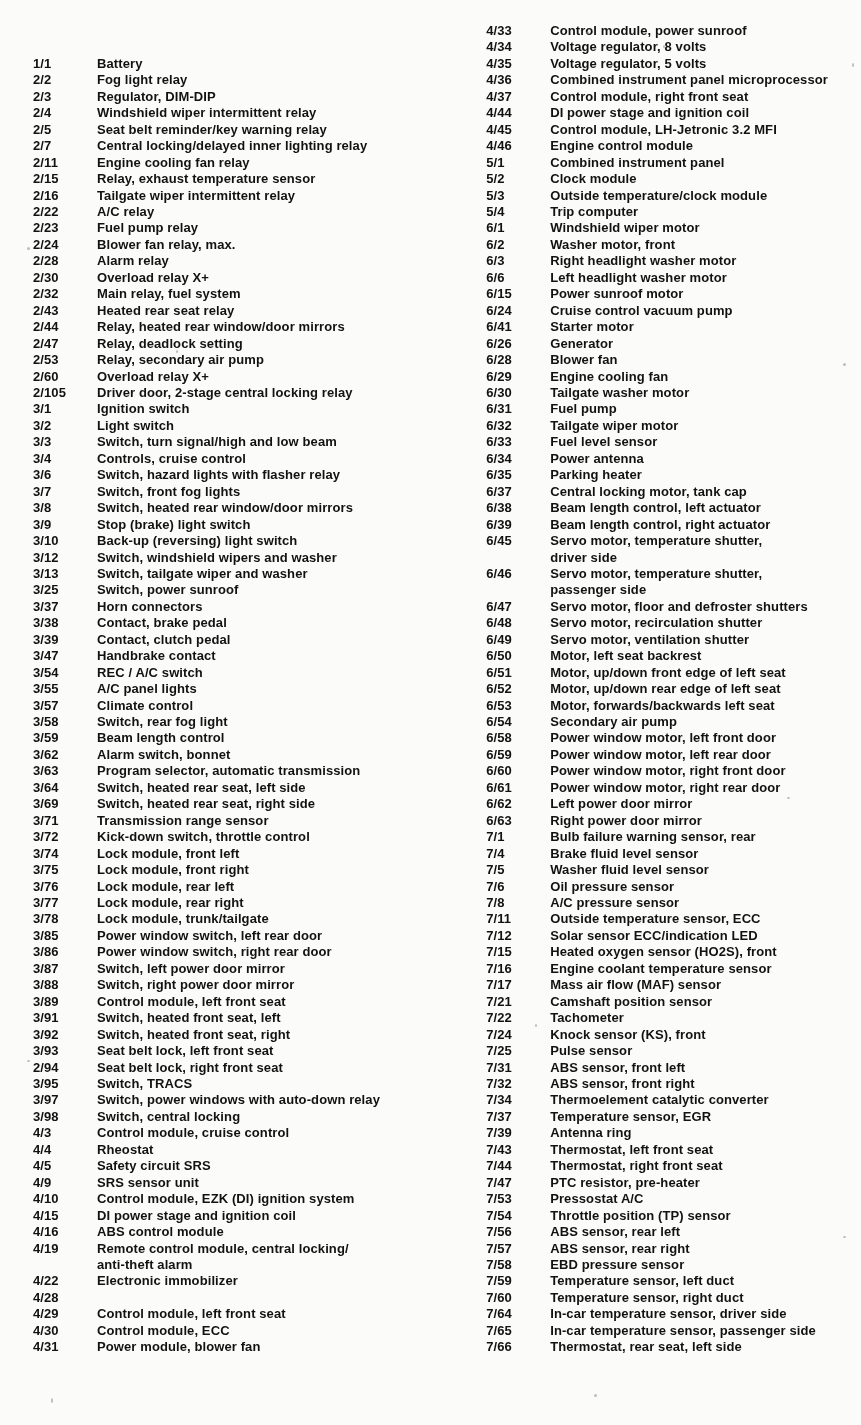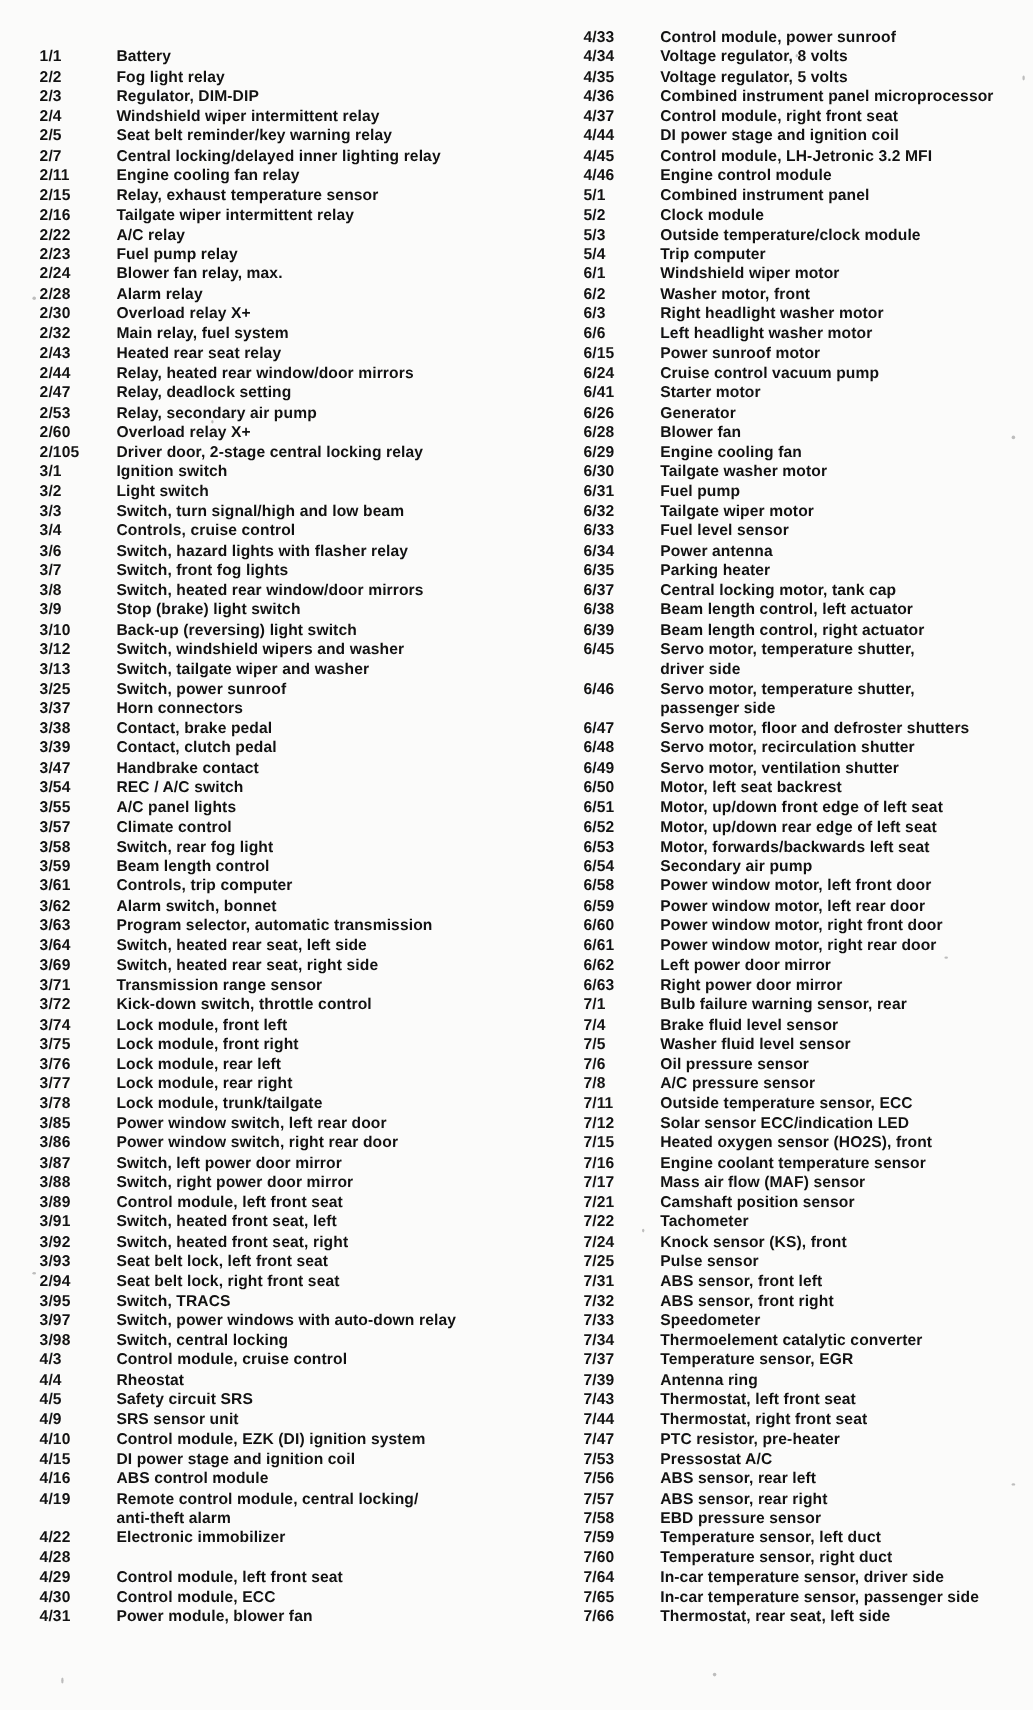--- a/index.html
+++ b/index.html
@@ -283,24 +283,20 @@
         <div class="row">
           <span class="code">3/58</span>
           <span class="desc">Switch, rear fog light</span>
         </div>
 
         <div class="row">
           <span class="code">3/59</span>
           <span class="desc">Beam length control</span>
         </div>
 
-        <div class="row">
-          <span class="code">3/61</span>
-          <span class="desc">Controls, trip computer</span>
-        </div>
 
         <div class="row">
           <span class="code">3/62</span>
           <span class="desc">Alarm switch, bonnet</span>
         </div>
 
         <div class="row">
           <span class="code">3/63</span>
           <span class="desc">Program selector, automatic transmission</span>
         </div>
@@ -789,24 +785,20 @@
         <div class="row">
           <span class="code">7/31</span>
           <span class="desc">ABS sensor, front left</span>
         </div>
 
         <div class="row">
           <span class="code">7/32</span>
           <span class="desc">ABS sensor, front right</span>
         </div>
 
-        <div class="row">
-          <span class="code">7/33</span>
-          <span class="desc">Speedometer</span>
-        </div>
 
         <div class="row">
           <span class="code">7/34</span>
           <span class="desc">Thermoelement catalytic converter</span>
         </div>
 
         <div class="row">
           <span class="code">7/37</span>
           <span class="desc">Temperature sensor, EGR</span>
         </div>
@@ -829,20 +821,24 @@
         <div class="row">
           <span class="code">7/47</span>
           <span class="desc">PTC resistor, pre-heater</span>
         </div>
 
         <div class="row">
           <span class="code">7/53</span>
           <span class="desc">Pressostat A/C</span>
         </div>
 
+        <div class="row">
+          <span class="code">7/54</span>
+          <span class="desc">Throttle position (TP) sensor</span>
+        </div>
 
         <div class="row">
           <span class="code">7/56</span>
           <span class="desc">ABS sensor, rear left</span>
         </div>
 
         <div class="row">
           <span class="code">7/57</span>
           <span class="desc">ABS sensor, rear right</span>
         </div>

